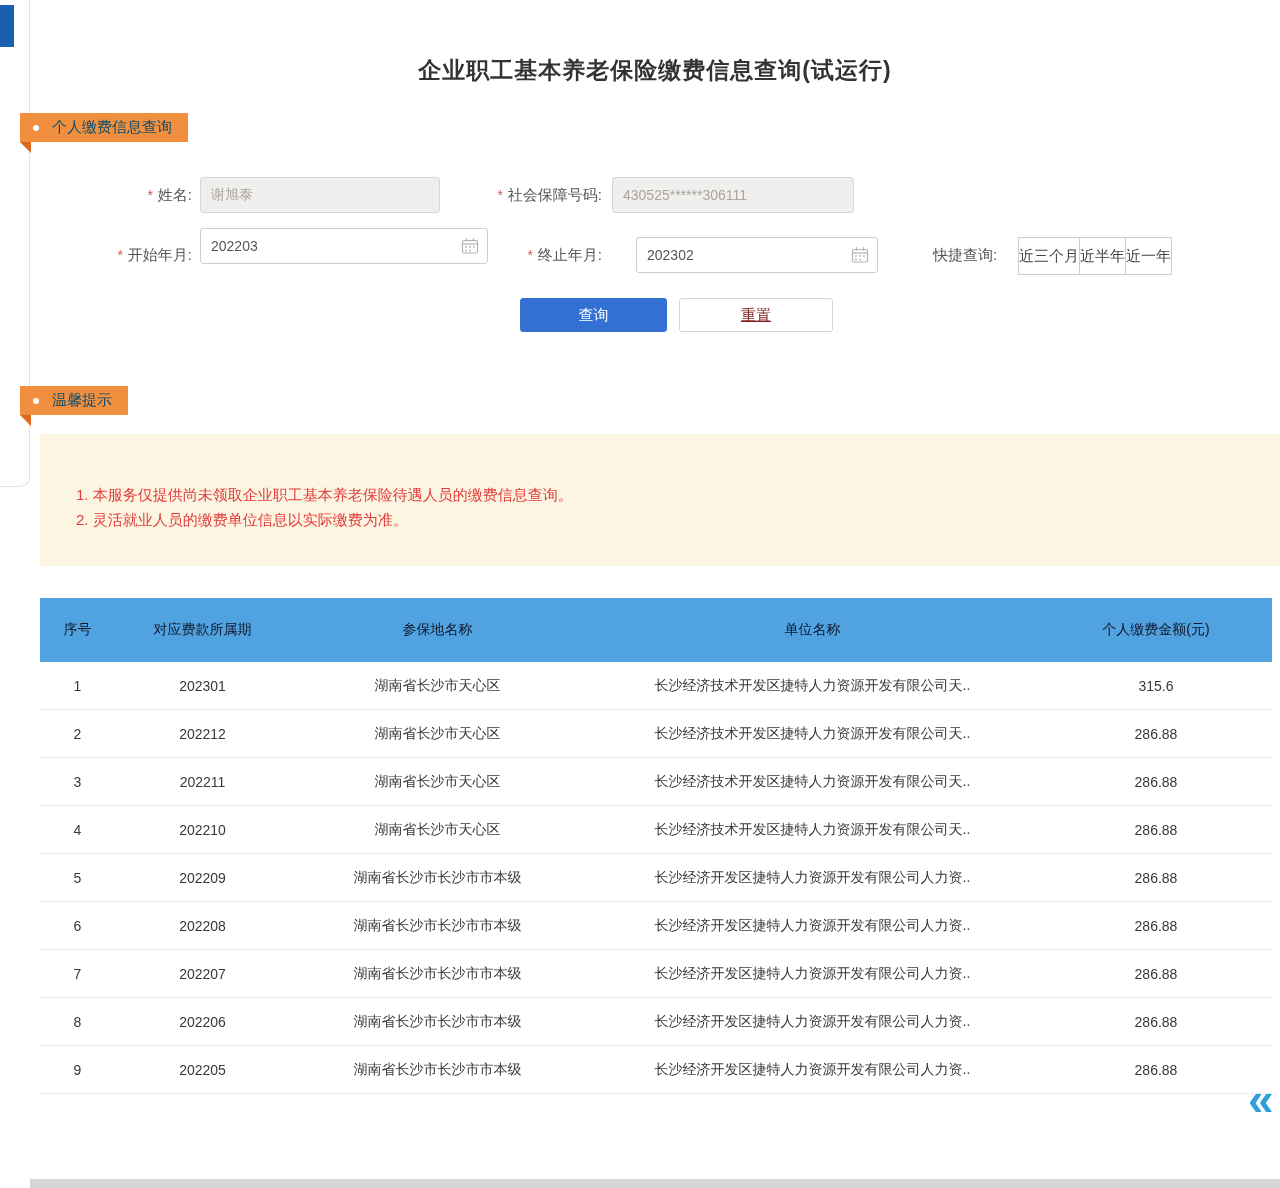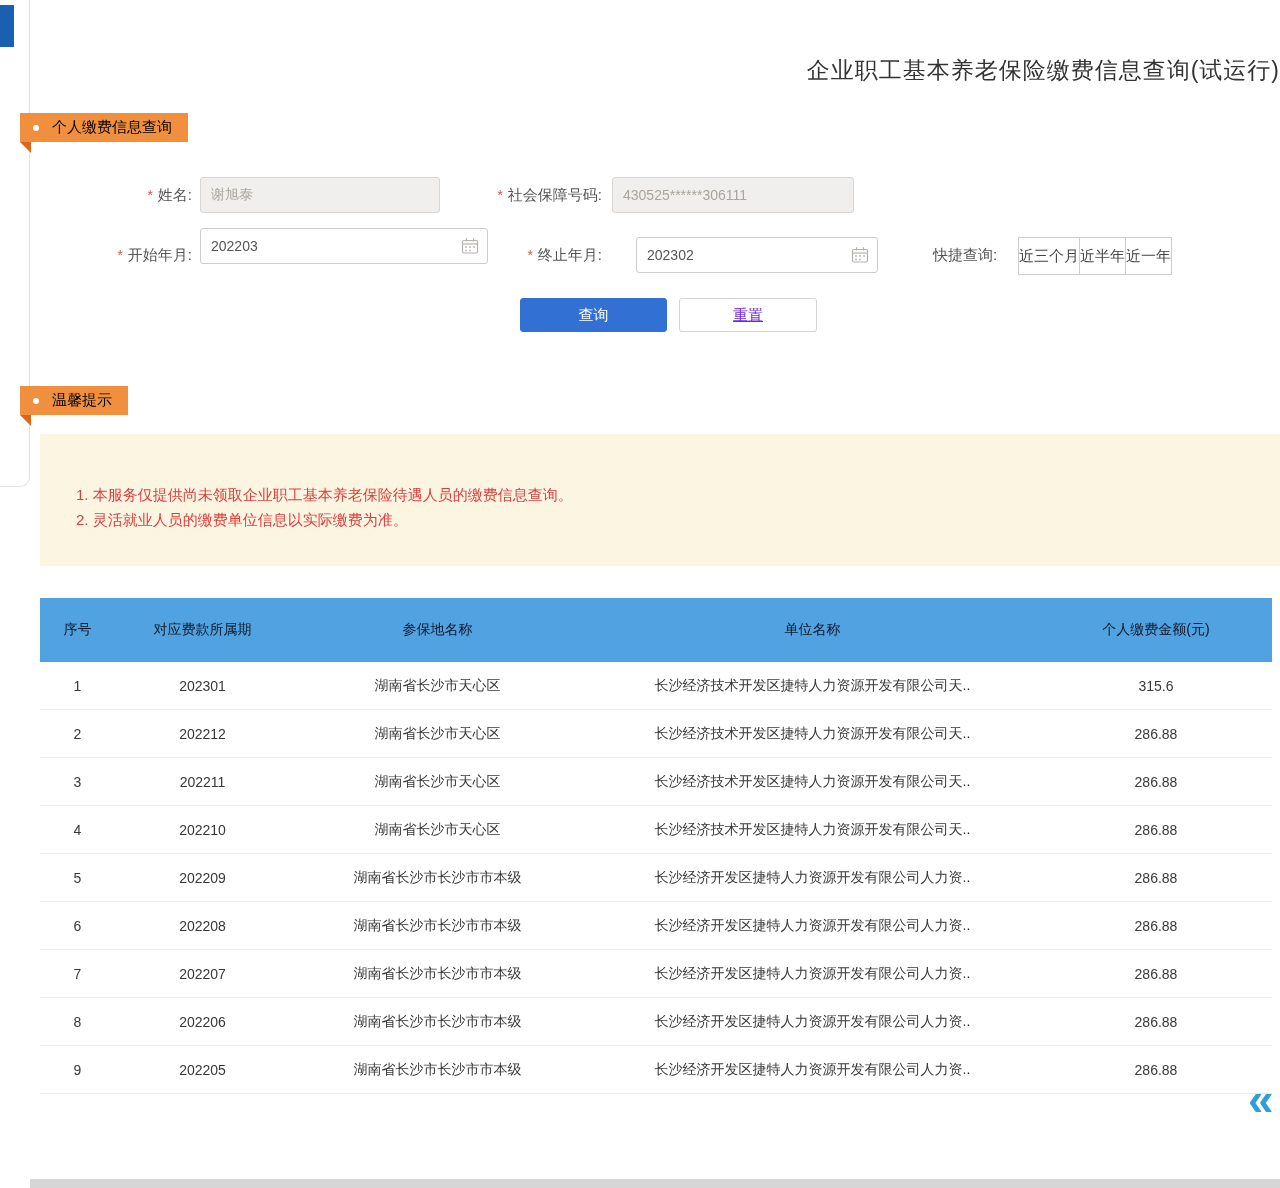--- a/index.html
+++ b/index.html
@@ -10,27 +10,27 @@
   
   .side-rail {
     position:absolute; left:0; top:0; width:30px; height:487px; background:#fff;
     border-right:1px solid #e2e2e2; border-bottom:1px solid #e2e2e2;
     border-bottom-right-radius:10px; box-sizing:border-box;
   }
   .side-blue-block { position:absolute; left:0; top:5px; width:14px; height:42px; background:#1b5fb1; }
   .bottom-strip { position:absolute; left:30px; right:0; bottom:0; height:9px; background:#d6d6d6; }
 
   .page-title {
-    position:absolute; left:30px; right:0; top:55px; text-align:right;
-    font-size:23px; color:#333; font-weight:400; letter-spacing:1px;
+    position:absolute; left:30px; right:0; top:55px; text-align:center;
+    font-size:23px; color:#333; font-weight:700; letter-spacing:1px;
   }
 
   
   .badge {
-    position:absolute; left:20px; height:29px; background:#f0903e; color:#000000;
+    position:absolute; left:20px; height:29px; background:#f0903e; color:#0c4a6e;
     display:flex; align-items:center; padding:0 16px 0 13px; font-size:15px; z-index:3;
   }
   .badge .bullet { width:6px; height:6px; border-radius:50%; background:#fff; margin-right:13px; flex:0 0 auto; }
   .badge .fold {
     position:absolute; left:0; bottom:-11px; width:0; height:0;
     border-top:11px solid #da671d; border-left:11px solid transparent;
   }
   #badge-query { top:113px; }
   #badge-tips  { top:386px; }
 
@@ -53,21 +53,21 @@
     height:38px; padding:0 0; background:#fff; border:1px solid #cfcccb; margin-left:-1px;
     font-size:15px; color:#444; font-family:inherit; cursor:pointer; white-space:nowrap;
   }
   .quick-btn:first-child { margin-left:0; }
 
   .btn {
     position:absolute; height:34px; border-radius:3px; font-size:15px; font-family:inherit;
     cursor:pointer; box-sizing:border-box;
   }
   .btn-primary { left:520px; top:298px; width:147px; background:#3370d4; border:1px solid #3370d4; color:#fff; }
-  .btn-plain   { left:679px; top:298px; width:138px; background:#fff; border:1px solid #d6d4d2; color:#6d28d9;text-decoration:underline; }
+  .btn-plain   { left:679px; top:298px; width:154px; background:#fff; border:1px solid #d6d4d2; color:#7f1d1d;text-decoration:underline; }
 
   
   .notice-box {
     position:absolute; left:40px; right:0; top:434px; height:132px; background:#fcf5e1;
     box-sizing:border-box; padding:48px 20px 0 36px;
   }
   .notice-box .tip-line { font-size:15px; color:#e23b3b; line-height:25px; }
 
   
   .result-table {

